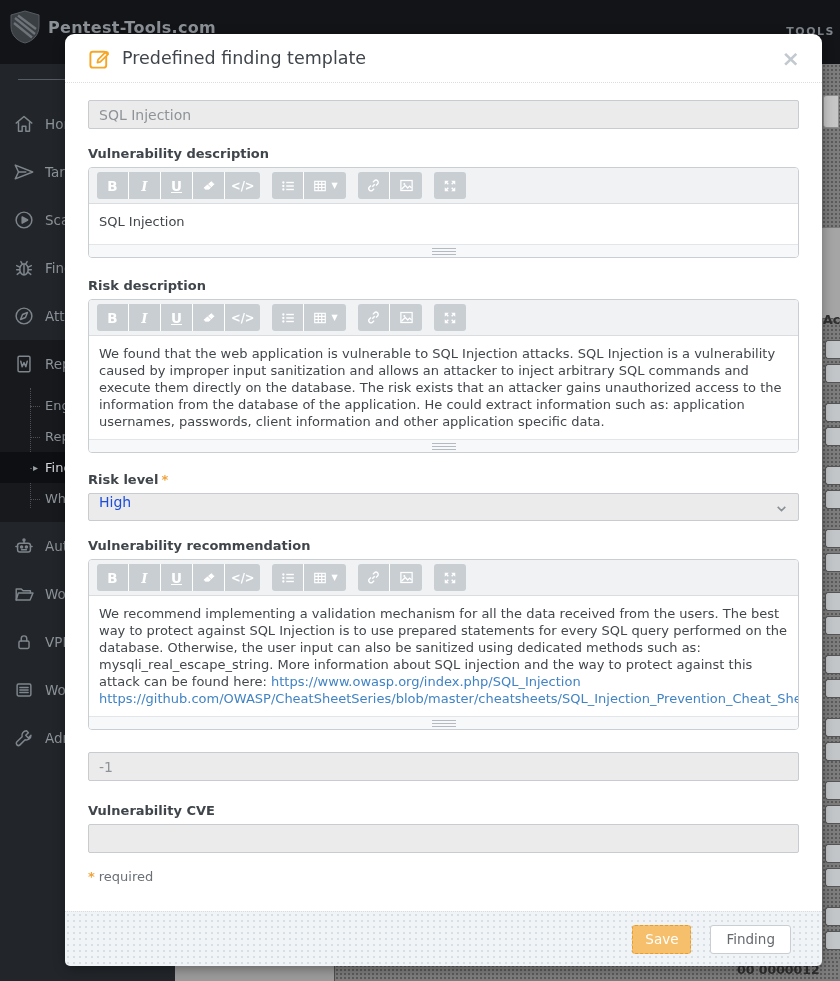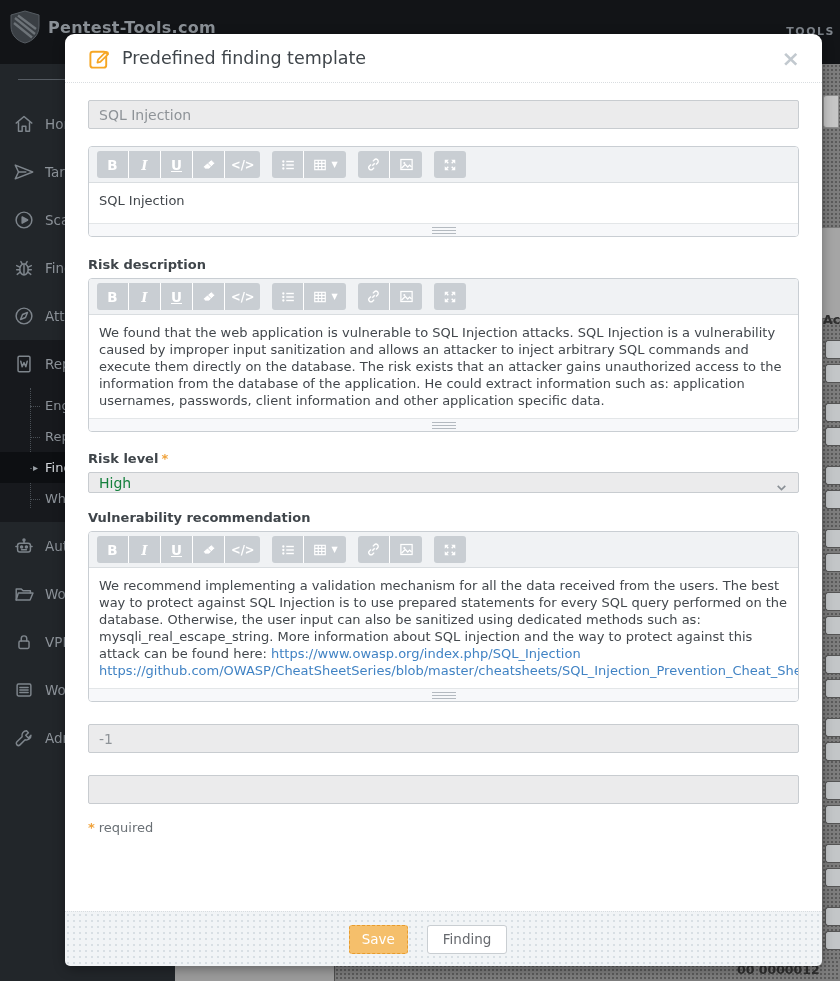--- a/index.html
+++ b/index.html
@@ -59,26 +59,26 @@
   .tb-btn.italic { font-style:italic; font-family:"DejaVu Serif","Liberation Serif",serif; }
   .tb-btn.underl { text-decoration:underline; }
   .tb-btn.codebtn { font-size:11.5px; }
   .tb-caret { font-size:8px; margin-left:4px; }
   .ed-content { background:#fff; color:#42474c; font-size:13px; line-height:17px; padding:9px 10px; }
   .ed-content a { color:#4183c4; text-decoration:none;text-align:right; }
   .statusbar { height:13px; background:#f7f8fa; border-top:1px solid #e3e6e8; display:flex; align-items:center; justify-content:center; cursor:s-resize; }
   .grip { width:24px; height:7px; background:repeating-linear-gradient(#b4bac0 0 1px, transparent 1px 3px); }
 
   
-  .select-box { width:100%; height:21px; background:#ebebec; border:1px solid #c8ccd0; border-radius:2px; color:#15803d; font-size:14px; padding:0 10px; display:flex; align-items:center; position:relative; cursor:default; }
+  .select-box { width:100%; height:28px; background:#ebebec; border:1px solid #c8ccd0; border-radius:2px; color:#1d4ed8; font-size:14px; padding:0 10px; display:flex; position:relative; cursor:default; }
   .select-chevron { position:absolute; right:10px; top:8px; color:#8a9096; }
 
   .required-note { font-size:13px; color:#6a7075; margin-top:16px; }
 
-  .modal-footer { position:absolute; left:0; bottom:0; width:100%; height:55px; background-color:#f1f4f6; background-image:radial-gradient(rgba(140,160,175,.25) 1px, transparent 1.3px); background-size:6px 6px; border-top:1px dotted #d9dde0; border-radius:0 0 5px 5px; display:flex; align-items:center; justify-content:center; padding-right:31px; gap:19px; }
+  .modal-footer { position:absolute; left:0; bottom:0; width:100%; height:55px; background-color:#f1f4f6; background-image:radial-gradient(rgba(140,160,175,.25) 1px, transparent 1.3px); background-size:6px 6px; border-top:1px dotted #d9dde0; border-radius:0 0 5px 5px; display:flex; align-items:center; justify-content:flex-end; padding-right:31px; gap:19px; }
   .btn { height:29px; font-size:13.5px; border-radius:3px; display:flex; align-items:center; cursor:pointer; font-family:inherit; }
   .btn-save { background:#f5bf6b; border:1px dashed #e89c2d; color:#fff; padding:0 12px; }
   .btn-cancel { background:#fff; border:1px solid #c9ced2; color:#66696e; padding:0 15px; }
 
   svg.sideicon { stroke:#7e858c; fill:none; stroke-width:1.6; stroke-linecap:round; stroke-linejoin:round; }
 </style>
 </head>
 <body>
 
 <div class="topbar">
@@ -256,20 +256,21 @@
       <path d="M10.5 13.2 L18.6 5.1 L21 7.5 L12.9 15.6 L9.8 16.3 Z" fill="#fff" stroke="#f6a623" stroke-width="1.8" stroke-linejoin="round"></path>
       <circle cx="19.8" cy="6.3" r="1.2" fill="none" stroke="#f6a623" stroke-width="1.4"></circle>
     </svg>
     <span class="modal-title">Predefined finding template</span>
     <span class="modal-close">×</span>
   </div>
 
   <div class="modal-body">
     <input class="text-input mb17" readonly="" value="SQL Injection" style="">
 
+    <div class="field-label">Vulnerability description</div>
     <div class="editor mb20">
       <div class="toolbar toolbar-slot">
   <div class="tb-group">
     <span class="tb-btn">B</span>
     <span class="tb-btn italic">I</span>
     <span class="tb-btn underl">U</span>
     <span class="tb-btn">
       <svg width="14" height="14" viewBox="0 0 24 24">
                 <path d="M16 3 L22 9 L12 19 H6 L2 15 Z M9 8 l7 7" fill="#fff" stroke="#c9ced3" stroke-width="1.5"></path>
               </svg>
@@ -463,20 +464,21 @@
   </div>
 </div>
       <div class="ed-content" style="min-height:109px"><span>We recommend implementing a validation mechanism for all the data received from the users. The best way to protect against SQL Injection is to use prepared statements for every SQL query performed on the database. Otherwise, the user input can also be sanitized using dedicated methods such as: mysqli_real_escape_string. More information about SQL injection and the way to protect against this attack can be found here: </span><a href="#">https://www.owasp.org/index.php/SQL_Injection</a><br><a href="#">https://github.com/OWASP/CheatSheetSeries/blob/master/cheatsheets/SQL_Injection_Prevention_Cheat_Sheet.md</a></div>
       <div class="statusbar">
           <div class="grip"></div>
         </div>
     </div>
 
     <input class="text-input mb22" readonly="" value="-1" style="">
 
+    <div class="field-label">Vulnerability CVE</div>
     <input class="text-input" readonly="" value="" style="">
 
     <div class="required-note"><span class="req-star" style="margin-left:0;margin-right:4px">*</span><span>required</span></div>
   </div>
 
   <div class="modal-footer">
     <button class="btn btn-save">Save</button>
     <button class="btn btn-cancel">Finding</button>
   </div>
 </div>

